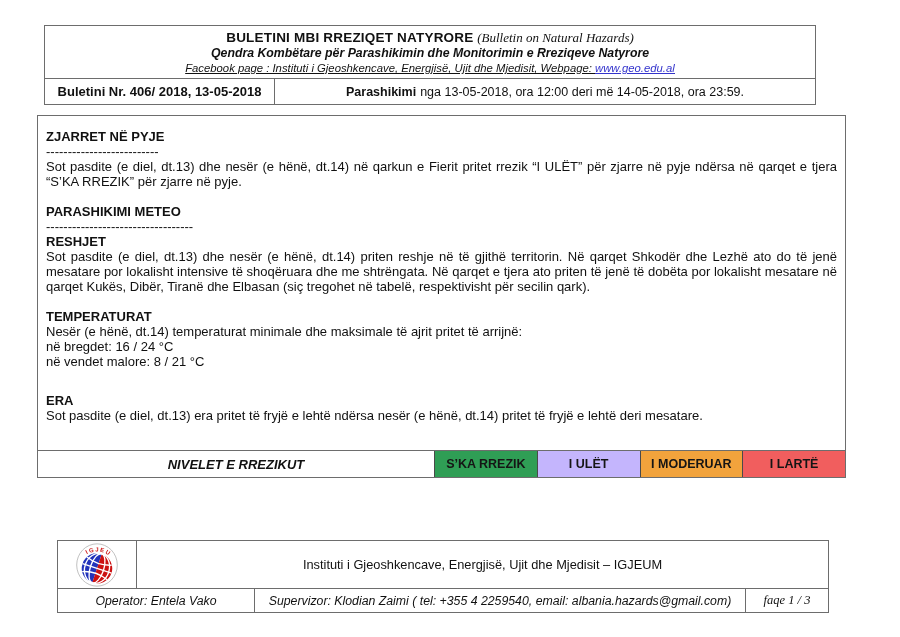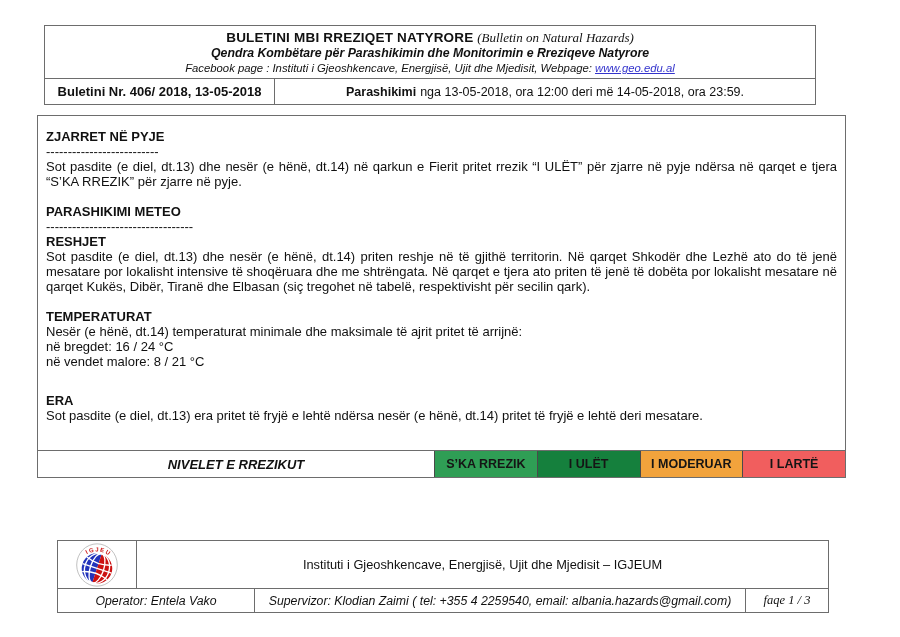--- a/index.html
+++ b/index.html
@@ -6,21 +6,21 @@
   .page{position:relative;width:900px;height:637px;background:#ffffff;
         font-family:"Liberation Sans",sans-serif;color:#111;overflow:hidden;}
 
   
   .header-box{position:absolute;left:44px;top:25px;width:772px;border:1px solid #6d6d6d;box-sizing:border-box;}
   .header-top{padding:4px 4px 3px;text-align:center;border-bottom:1px solid #6d6d6d;}
   .title-line{font-size:13.5px;line-height:16px;white-space:nowrap;}
   .title-main{font-weight:bold;letter-spacing:.2px;}
   .title-en{font-family:"Liberation Serif",serif;font-style:italic;font-size:13px;}
   .subtitle{font-size:12.3px;font-weight:bold;font-style:italic;line-height:15px;}
-  .fbline{font-size:11.3px;font-style:italic;line-height:14px;}
+  .fbline{font-size:11.3px;font-style:italic;line-height:14px;text-decoration:underline;}
   .fbline a{color:#3333cc;text-decoration:underline;cursor:pointer;}
   .header-row2{display:flex;height:25px;}
   .cell-bulletin{width:230px;border-right:1px solid #6d6d6d;box-sizing:border-box;
                  display:flex;align-items:center;justify-content:center;font-weight:bold;font-size:13px;}
   .cell-forecast{flex:1;display:flex;align-items:center;justify-content:center;font-size:12.5px;white-space:nowrap;}
   .cell-forecast b{margin-right:4px;}
 
   
   .main-box{position:absolute;left:37px;top:115px;width:809px;border:1px solid #6d6d6d;box-sizing:border-box;}
   .main-inner{height:334px;padding:13px 8px 0;box-sizing:border-box;font-size:13px;line-height:15px;}
@@ -96,21 +96,21 @@
       <div class="body">në vendet malore: 8 / 21 °C</div>
       <div class="gap2"></div>
 
       <div class="sec-heading">ERA</div>
       <p class="body">Sot pasdite (e diel, dt.13) era pritet të fryjë e lehtë ndërsa nesër (e hënë, dt.14) pritet të fryjë e lehtë deri mesatare.</p>
     </div>
 
     <div class="risk-table">
       <div class="risk-label">NIVELET E RREZIKUT</div>
       <div class="risk-cell" style="background: rgb(47, 158, 85);">S’KA RREZIK</div>
-      <div class="risk-cell" style="background: #15803d;">I ULËT</div>
+      <div class="risk-cell" style="background: #c4b5fd;">I ULËT</div>
       <div class="risk-cell" style="background: rgb(242, 163, 60);">I MODERUAR</div>
       <div class="risk-cell" style="background: rgb(241, 94, 94);">I LARTË</div>
     </div>
   </div>
 
   <div class="footer-box">
     <div class="footer-row1">
       <div class="logo-cell">
         <svg width="46" height="44" viewBox="0 0 52 52">
           <ellipse cx="26" cy="26" rx="24" ry="25" fill="#ffffff" stroke="#b5b5b5" stroke-width="1"></ellipse>

